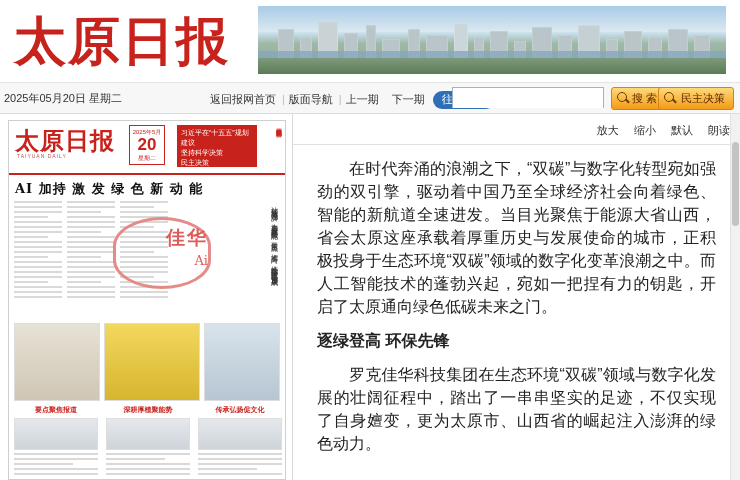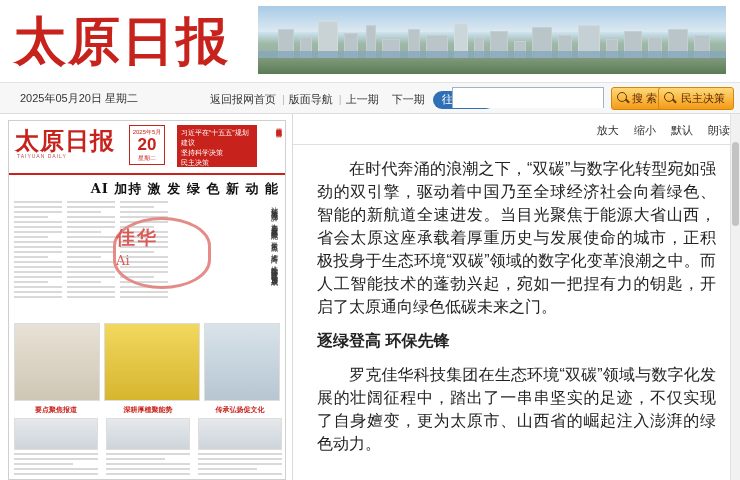--- a/index.html
+++ b/index.html
@@ -24,21 +24,21 @@
   }
   .sky{position:absolute;left:0;top:0;width:100%;height:38%;
        background:linear-gradient(#a8cbe6,#dce9f2);}
   .bld{position:absolute;bottom:22%;background:#b9c5c9;box-shadow:0 0 0 1px rgba(255,255,255,.18) inset;}
   .ground{position:absolute;left:0;bottom:0;width:100%;height:24%;
           background:linear-gradient(#7e9a7b,#5d7a58);}
   .river{position:absolute;left:0;bottom:24%;width:100%;height:10%;background:#86a7bd;opacity:.8;}
 
   
   .navbar{position:relative;height:30px;background:#f7f7f7;border-bottom:1px solid #dcdcdc;}
-  .navdate{position:absolute;left:20px;top:8px;font-size:11px;color:#333;}
+  .navdate{position:absolute;left:4px;top:8px;font-size:11px;color:#333;}
   .navlinks{position:absolute;left:210px;top:8px;font-size:11px;color:#333;white-space:nowrap;}
   .navlinks a{color:#333;text-decoration:none;margin-right:2px;}
   .sep{color:#bbb;margin:0 4px;}
   .pastbtn{
     display:inline-block;background:#2f6fb5;color:#fff;border-radius:9px;
     padding:1px 9px 2px 9px;font-size:11px;margin-left:6px;
   }
   .searchbox{
     position:absolute;right:136px;top:4px;width:150px;height:19px;
     border:1px solid #9bb4cc;background:#fff;
@@ -67,40 +67,40 @@
   .p-logo{position:absolute;left:6px;top:4px;font-family:"DejaVu Serif","Liberation Serif",serif;
           font-size:24px;font-weight:bold;color:#c8221c;letter-spacing:1px;white-space:nowrap;}
   .p-sub{position:absolute;left:8px;top:32px;font-size:5px;color:#b4524d;letter-spacing:1px;}
   .p-datebox{position:absolute;left:120px;top:4px;width:36px;height:40px;border:1px solid #c8221c;color:#c8221c;
              text-align:center;font-size:6px;line-height:8px;padding-top:2px;box-sizing:border-box;}
   .p-datebox b{display:block;font-size:17px;line-height:18px;}
   .p-redblock{position:absolute;left:168px;top:4px;width:80px;height:42px;background:#c8221c;color:#fff;
               font-size:7px;line-height:10px;padding:3px 4px;box-sizing:border-box;}
   .p-vtxt{position:absolute;right:2px;top:3px;width:22px;font-size:6px;color:#c8221c;line-height:8px;
           writing-mode:vertical-rl;height:44px;}
-  .p-title{margin:5px 6px 2px 6px;text-align:right;font-family:"DejaVu Serif","Liberation Serif",serif;
+  .p-title{margin:5px 6px 2px 6px;text-align:left;font-family:"DejaVu Serif","Liberation Serif",serif;
            font-size:13px;font-weight:bold;color:#111;letter-spacing:1px;}
   .p-cols{position:relative;margin:3px 5px 0 5px;height:118px;}
   .p-col{float:left;width:48px;margin-right:5px;}
   .p-vcol{float:right;width:68px;height:116px;font-size:7px;line-height:11px;color:#333;
           writing-mode:vertical-rl;text-orientation:upright;overflow:hidden;letter-spacing:1px;}
   .ln{height:2px;background:#d9d9d9;margin-bottom:3px;}
   .ln.s{width:70%;}
   .p-photos{position:relative;margin:4px 5px;height:78px;}
   .ph{position:absolute;top:0;height:78px;border:1px solid #ddd;box-sizing:border-box;}
   .ph1{left:0;width:86px;background:linear-gradient(#e7e2d6,#cfc6b4);}
   .ph2{left:90px;width:96px;background:linear-gradient(#f2d85f,#d7b52e);}
   .ph3{left:190px;width:76px;background:linear-gradient(#d9e3ea,#b6c6d2);}
   .p-bottom{margin:4px 5px 0 5px;height:78px;position:relative;}
   .pb-col{position:absolute;top:0;width:84px;height:76px;}
   .pb-hd{font-size:7px;color:#c8221c;text-align:center;margin-bottom:3px;font-weight:bold;}
   .pb-img{height:30px;background:linear-gradient(#e6e9ec,#cdd4da);border:1px solid #ddd;margin-bottom:3px;}
   .stamp{
     position:absolute;left:104px;top:96px;width:92px;height:66px;border:3px solid #e3837f;
-    border-radius:50%/40%;color:#d8504c;text-align:left;opacity:.92;
+    border-radius:50%/40%;color:#d8504c;text-align:right;opacity:.92;
     font-family:"DejaVu Serif","Liberation Serif",serif;
   }
   .stamp .s1{font-size:19px;font-weight:bold;line-height:34px;letter-spacing:2px;}
   .stamp .s2{font-size:13px;line-height:14px;}
 
   
   .artbar{position:relative;height:30px;border-bottom:1px solid #e0e0e0;}
   .artbar .l{position:absolute;left:14px;top:9px;font-size:11px;color:#333;}
   .artbar .l span{margin-right:26px;}
   .artbar .r{position:absolute;right:10px;top:9px;font-size:11px;color:#333;}

